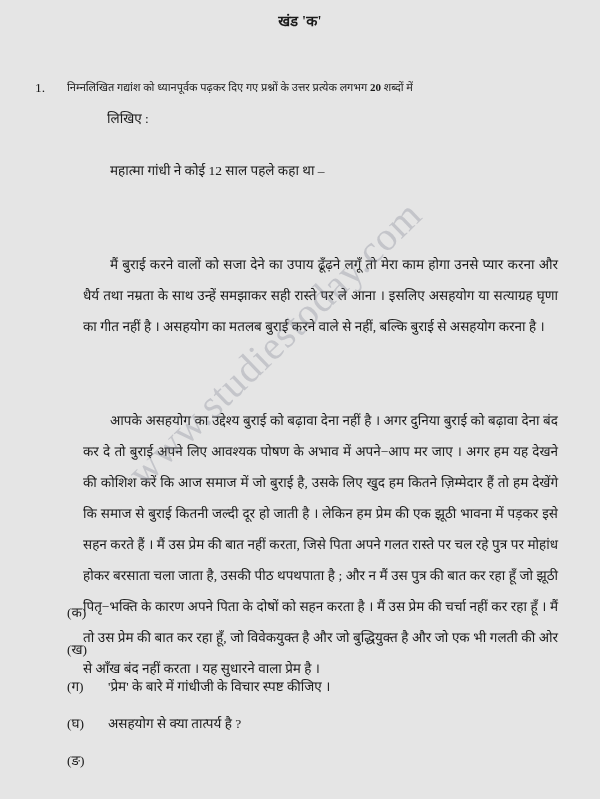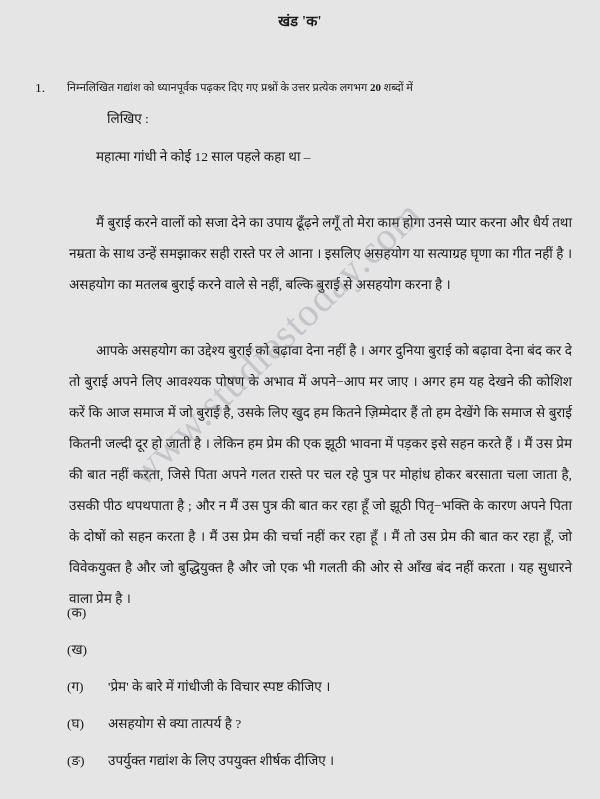--- a/index.html
+++ b/index.html
@@ -111,21 +111,21 @@
   
   #passage {
     position: absolute;
     left: 67px;
     top: 139px;
     width: 507px;
     font-size: 13.5px;
     line-height: 31px;
   }
   .para {
-    margin: 2px;
+    margin: 16px;
     text-align: justify;
     text-justify: inter-word;
     text-indent: 27px;
   }
   .para-gap { height: 31px; }
 
   
   #subquestions {
     position: absolute;
     left: 67px;
@@ -187,21 +187,20 @@
       <div class="subq">
         <span class="subq-marker">(ग)</span>
         <span class="subq-text">'प्रेम' के बारे में गांधीजी के विचार स्पष्ट कीजिए ।</span>
       </div>
       <div class="subq">
         <span class="subq-marker">(घ)</span>
         <span class="subq-text">असहयोग से क्या तात्पर्य है ?</span>
       </div>
       <div class="subq">
         <span class="subq-marker">(ङ)</span>
-        <span class="subq-text">उपर्युक्त गद्यांश के लिए उपयुक्त शीर्षक दीजिए ।</span>
       </div>
     </div>
 
   </div>
 
   <div id="watermark-layer">
     <div id="watermark-text">www.studiestoday.com</div>
   </div>
 
 </div>

